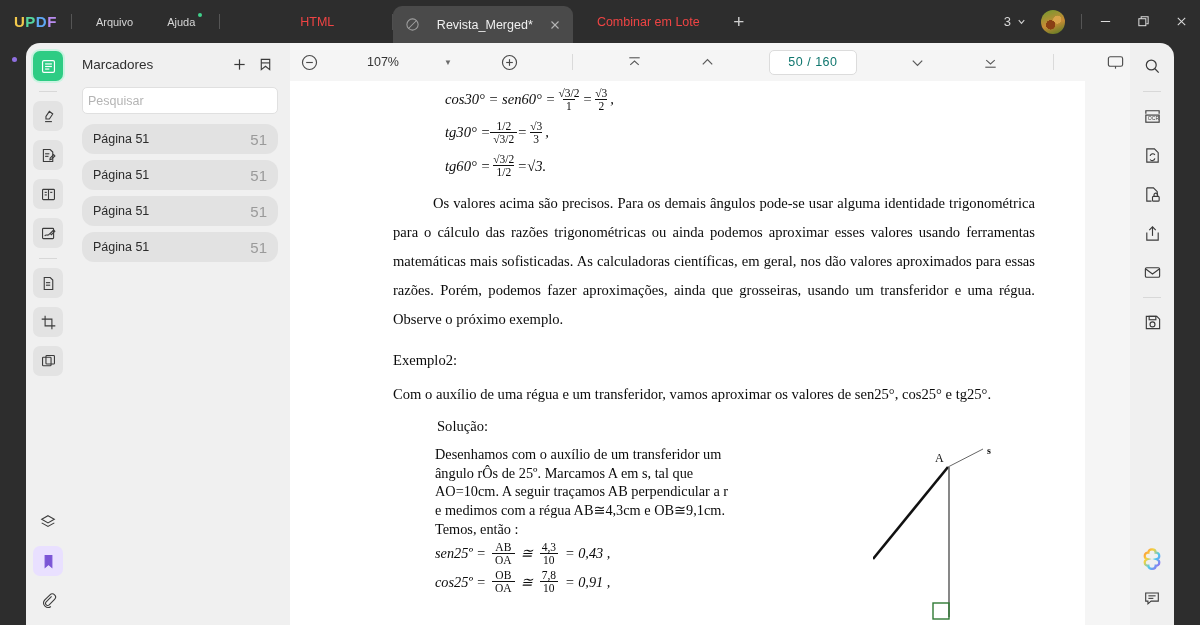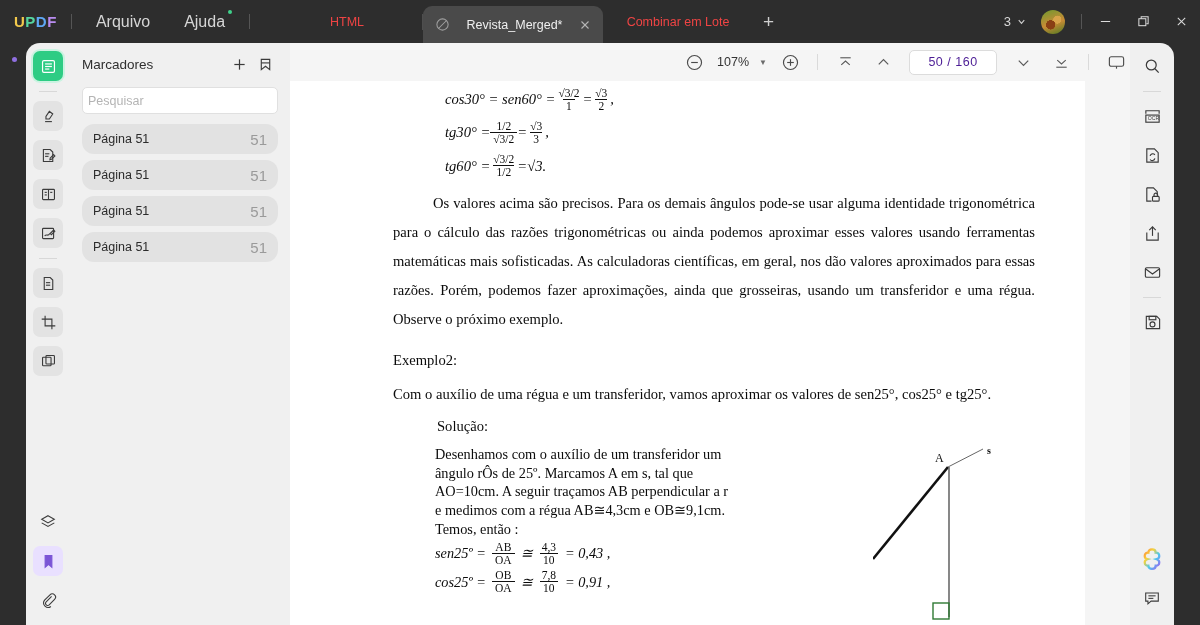--- a/index.html
+++ b/index.html
@@ -16,21 +16,21 @@
     background: #2d2d2d; display: flex; align-items: center;
   }
   .logo { display: flex; align-items: center; margin-left: 14px; font-size: 15px; font-weight: bold; letter-spacing: .5px; }
   .logo span { }
   .logo .l1 { color: #f2c94c; }
   .logo .l2 { color: #55d6a0; }
   .logo .l3 { color: #5fa8f5; }
   .logo .l4 { color: #b98cf0; }
   .vsep { width: 1px; height: 15px; background: #555; margin: 0 14px; }
   .menu-item {
-    color: #d6d6d6; font-size: 16px; padding: 4px 10px; position: relative;
+    color: #d6d6d6; font-size: 11px; padding: 4px 10px; position: relative;
     cursor: default;
   }
   .menu-item .dot {
     position: absolute; top: 1px; right: 3px; width: 4px; height: 4px;
     border-radius: 50%; background: #3fd18b;
   }
   .tabstrip { display: flex; align-items: flex-end; height: 43px; margin-left: 8px; }
   .tab {
     height: 43px; display: flex; align-items: center; justify-content: center;
     color: #ef4444; font-size: 12.5px; padding: 0 22px; white-space: nowrap;
@@ -103,34 +103,34 @@
     display: flex; align-items: center; padding: 0 11px;
   }
   .bm-label { font-size: 12.5px; color: #2b2b2b; flex: 1; }
   .bm-page { font-size: 15px; color: #9a9a9a; }
 
   .viewer {
     position: absolute; top: 0; left: 290px; width: 845px; height: 582px;
     background: #f5f5f5;
   }
   .doctoolbar {
-    height: 38px; display: flex; align-items: center; justify-content: flex-end;
+    height: 38px; display: flex; align-items: center; justify-content: space-between;
     gap: 0; background: #f5f5f5;
   }
   .tbtn {
     width: 30px; height: 30px; display: flex; align-items: center; justify-content: center;
     color: #4a4a4a; margin: 0 4px;
   }
   .zoomval { font-size: 12.5px; color: #333; min-width: 40px; text-align: center; }
   .caret { font-size: 8px; color: #6b6b6b; margin-left: 6px; margin-right: 4px; }
   .tsep { width: 1px; height: 16px; background: #dadada; margin: 0 8px; }
   .pagebox {
     border: 1px solid #dcdcdc; background: #fff; border-radius: 5px; height: 25px;
     min-width: 88px; display: flex; align-items: center; justify-content: center;
-    font-size: 12.5px; color: #4c1d95; letter-spacing: .5px; margin: 0 7px;
+    font-size: 12.5px; color: #0f766e; letter-spacing: .5px; margin: 0 7px;
   }
   .pagewrap { position: absolute; top: 38px; left: 0; width: 845px; height: 544px; overflow: hidden; background:#f5f5f5; }
   .sheet {
     position: absolute; left: 0px; top: 0; width: 795px; height: 560px; background: #fff;
   }
   .doc {
     padding: 6px 50px 0 103px; color: #0b0b0b;
     font-family: "Liberation Serif", serif; font-size: 14.6px; line-height: 1.0;
   }
   .eq { text-align: left; margin: 0 0 4px 0; font-style: italic; }

